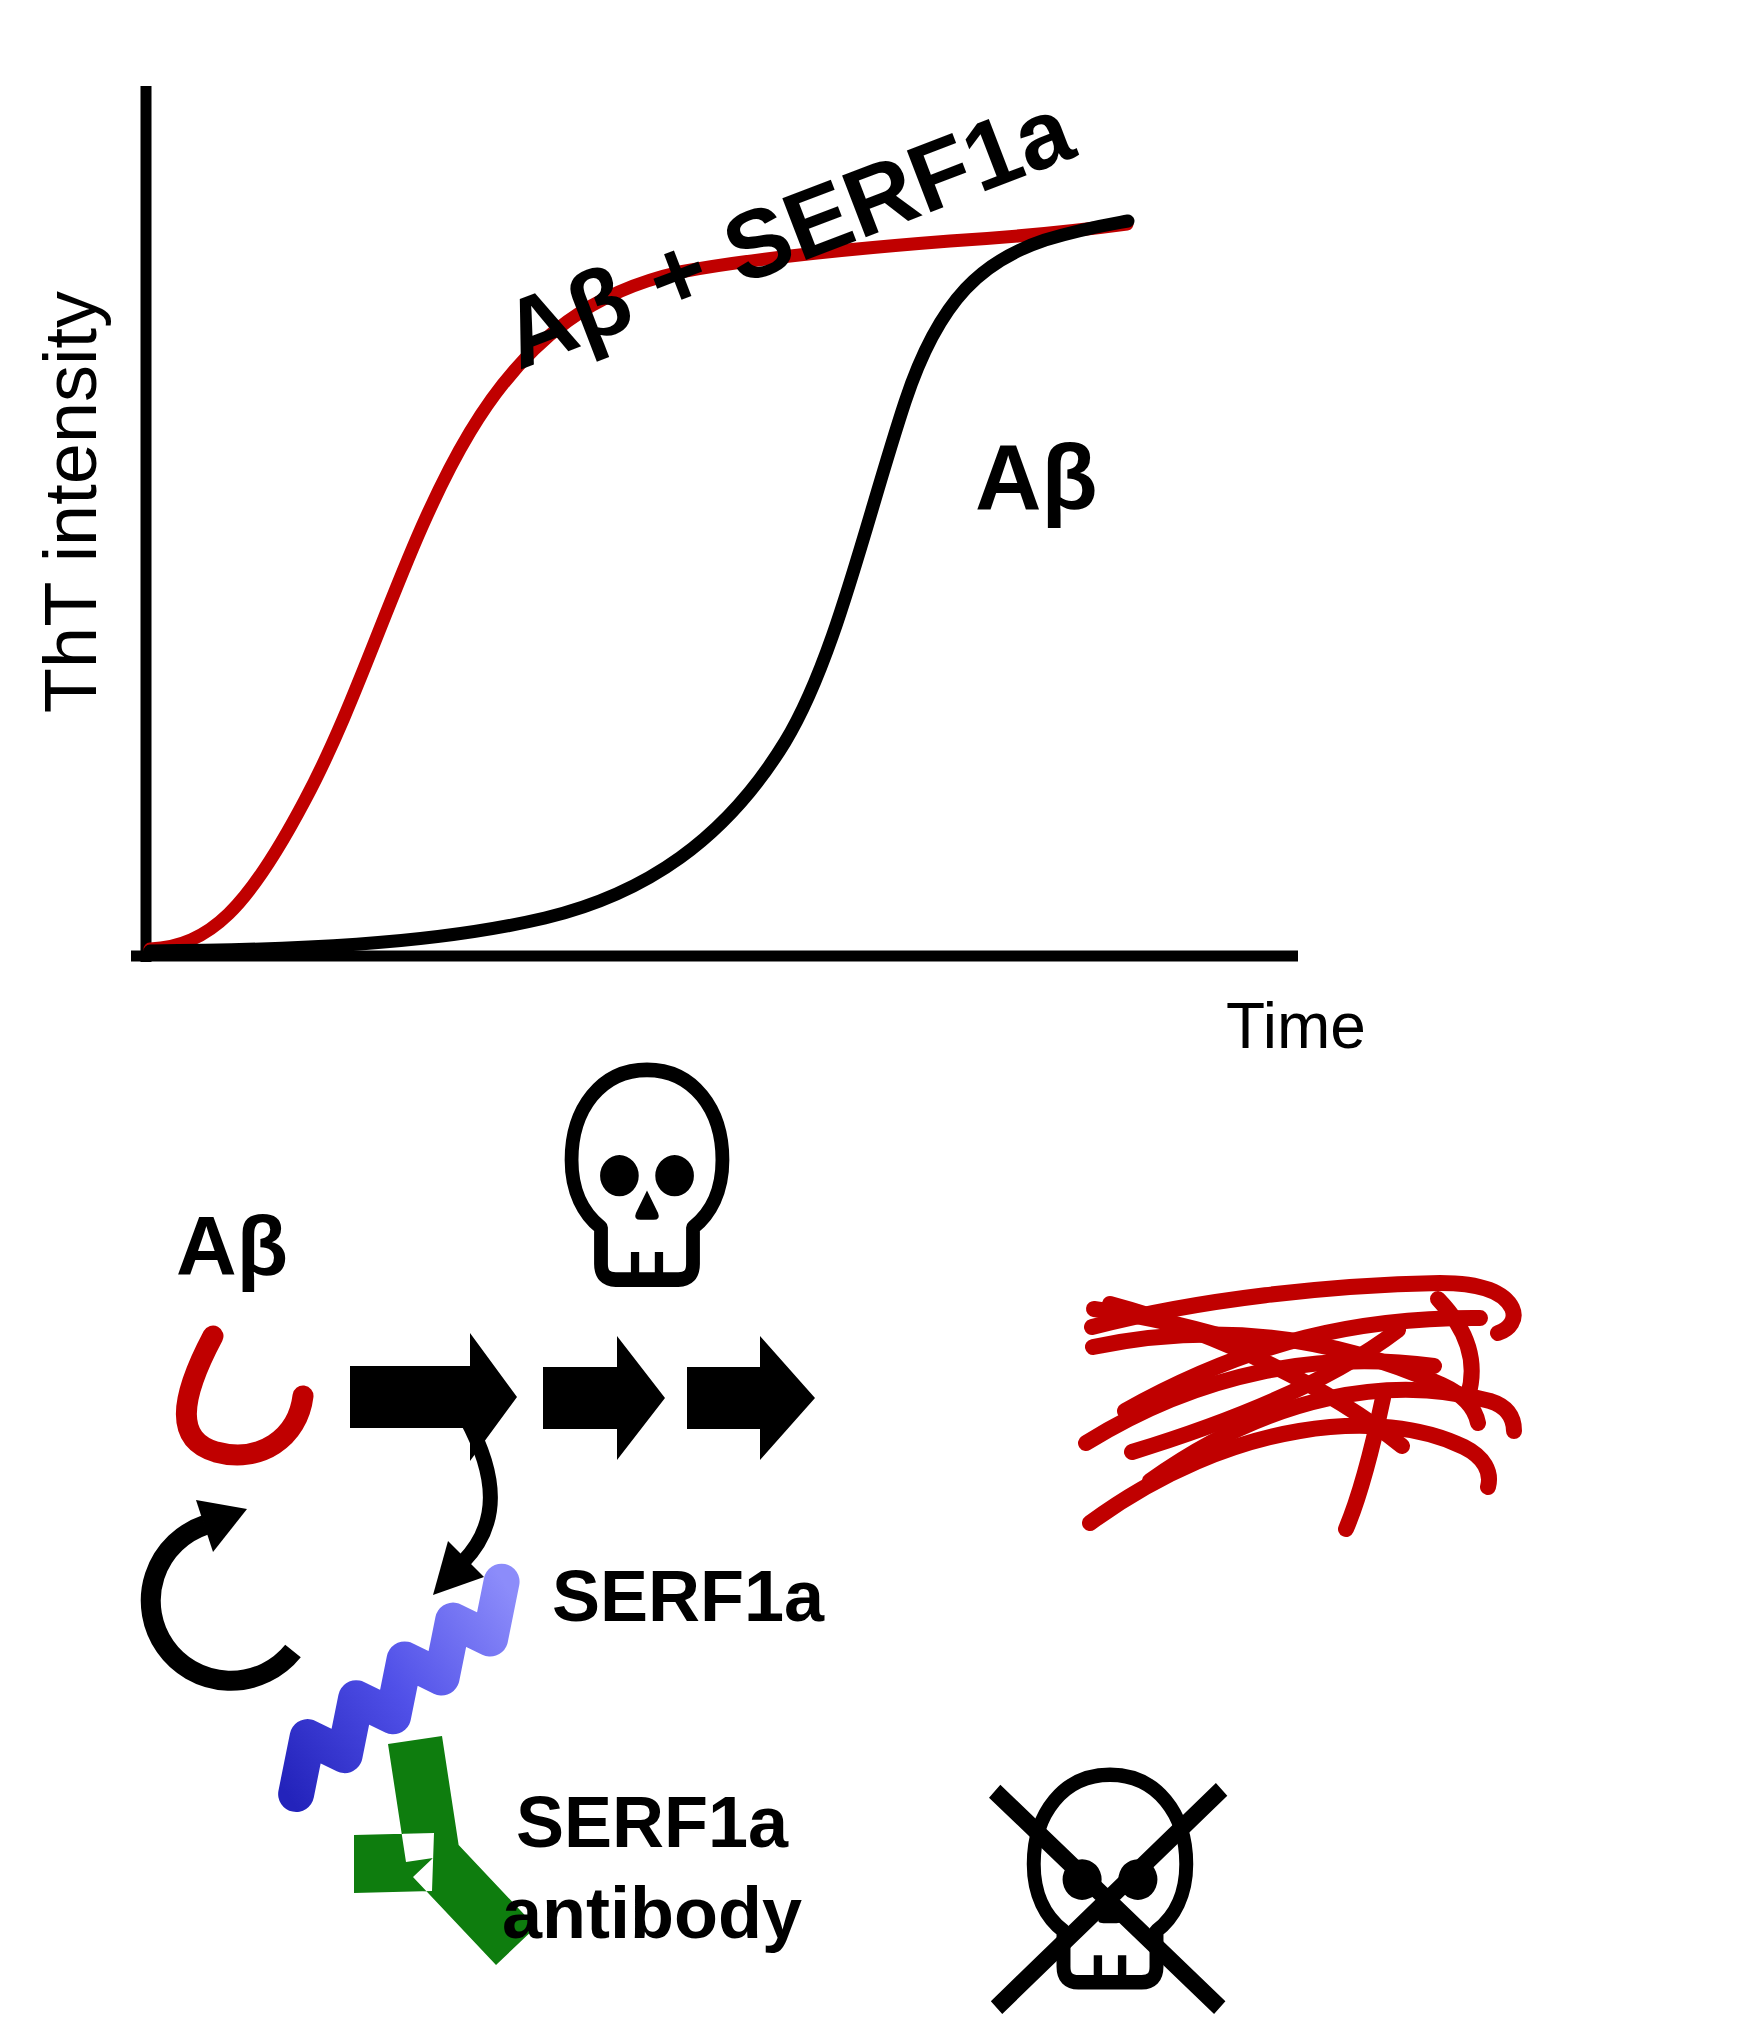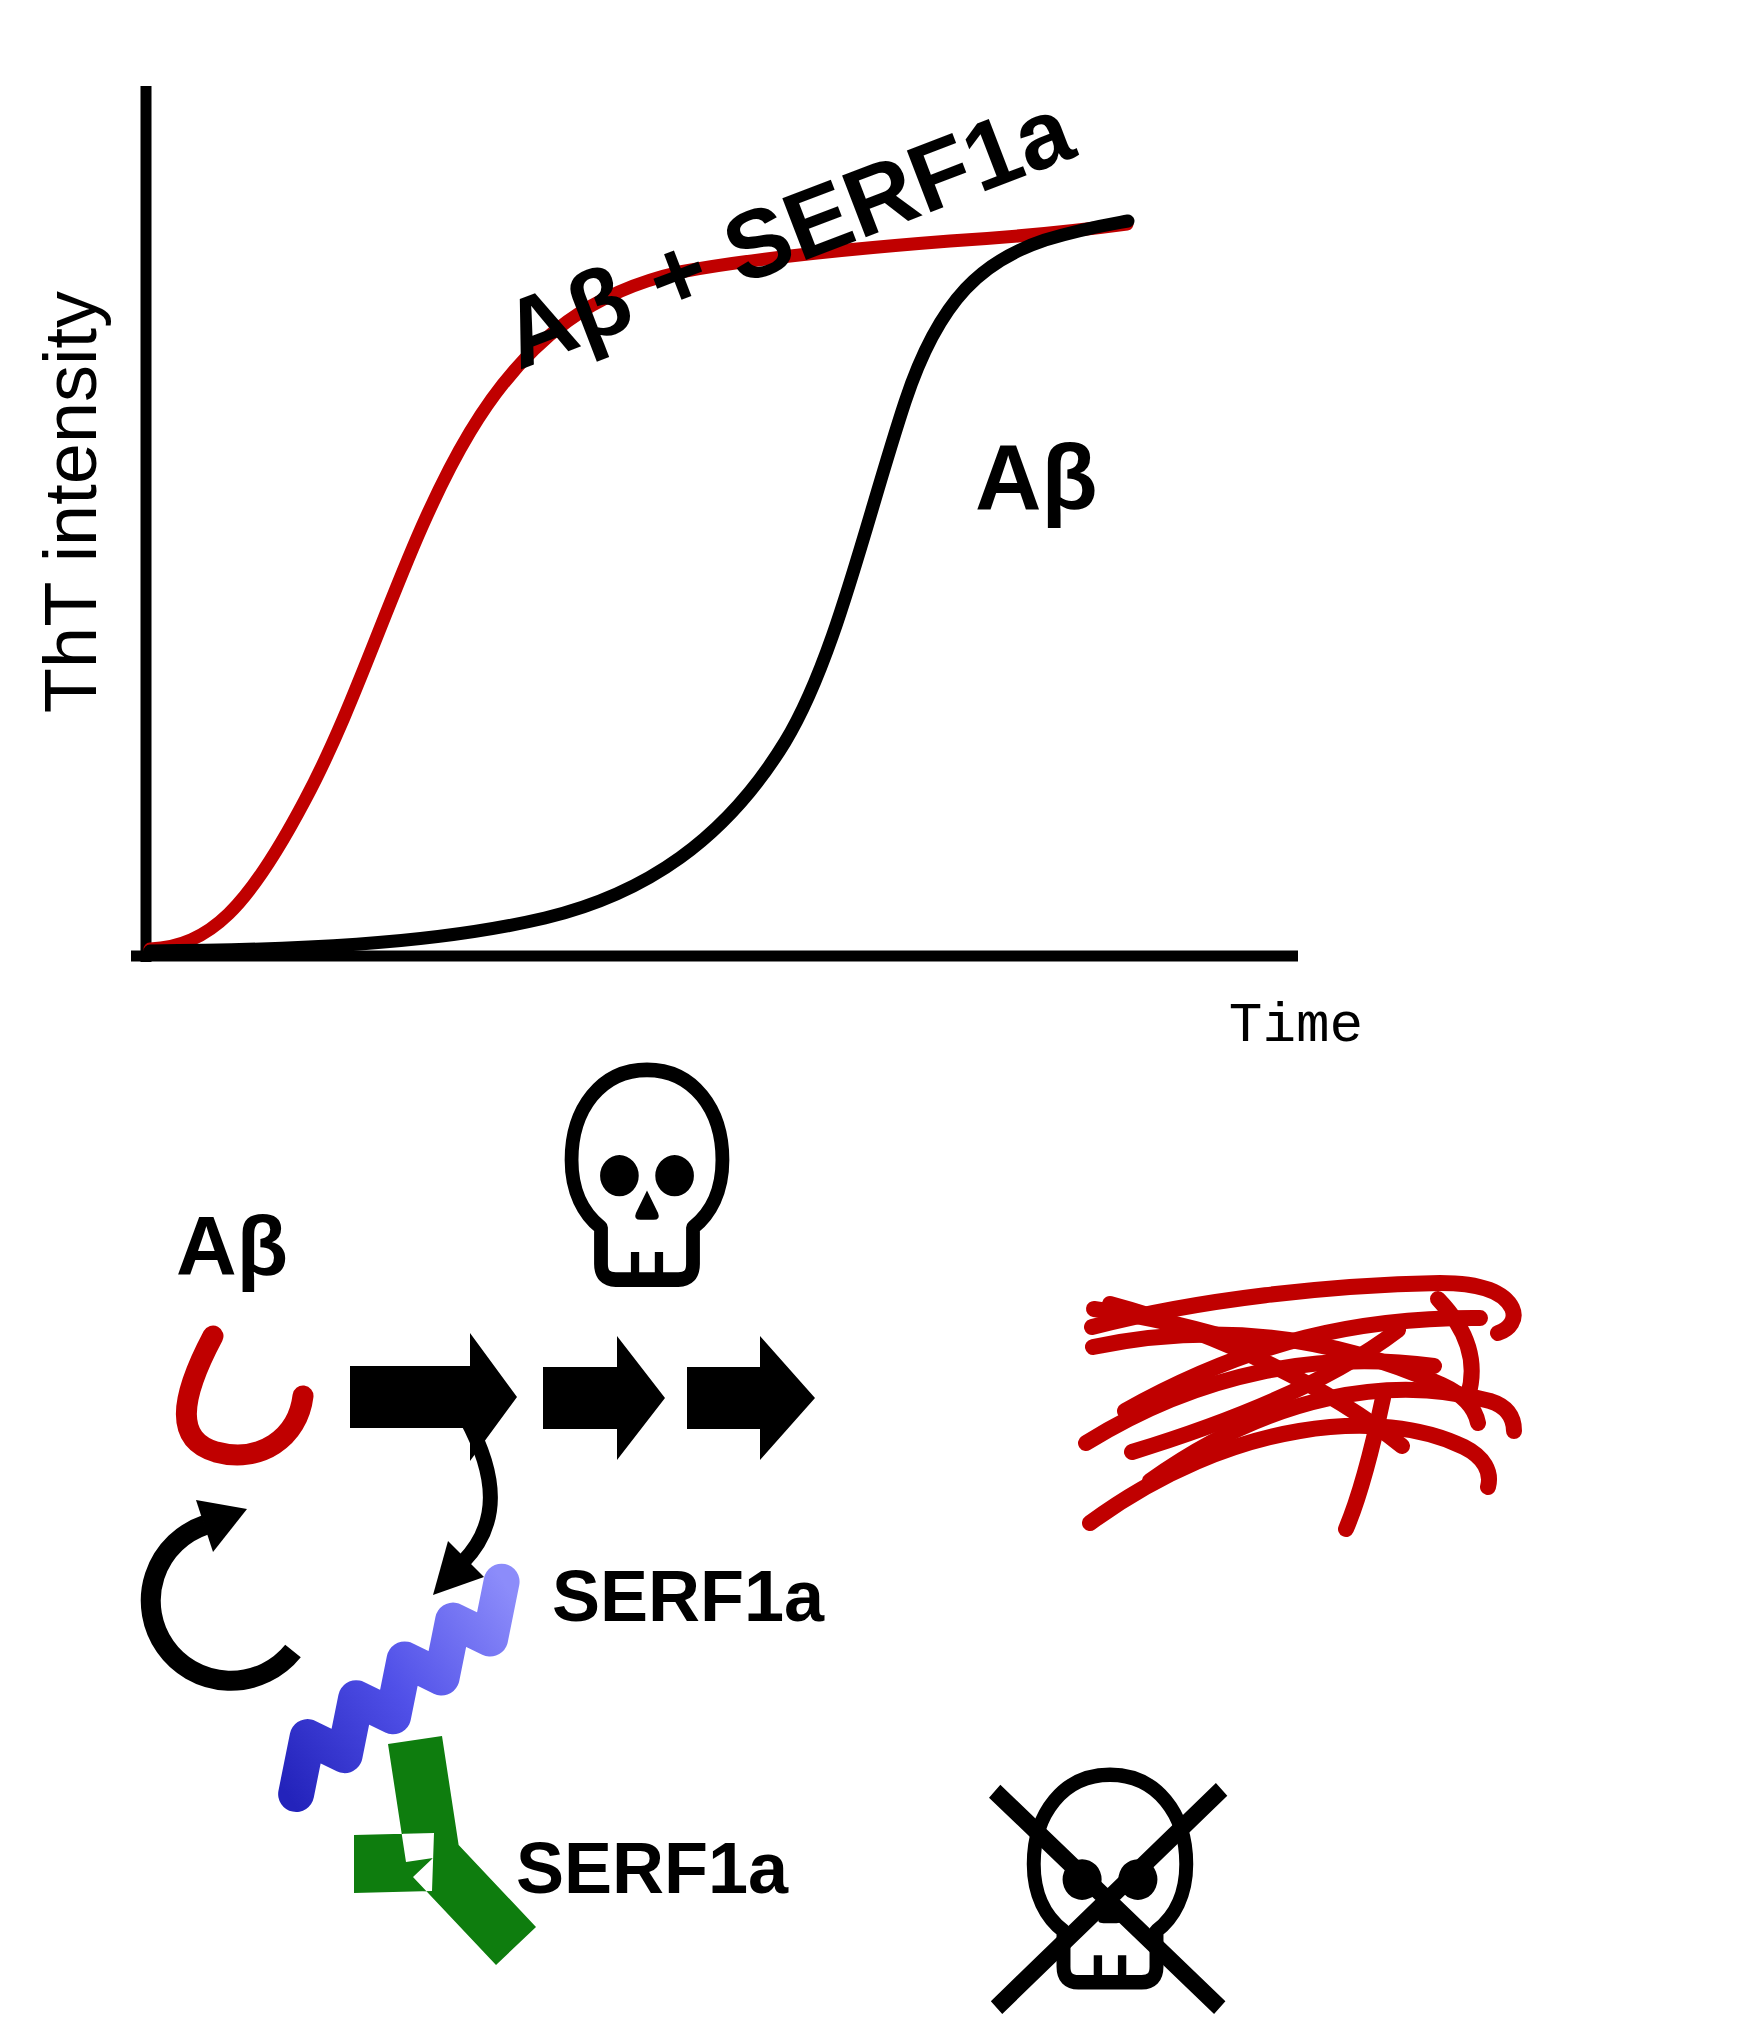--- a/index.html
+++ b/index.html
@@ -36,21 +36,21 @@
   .bold  { font-weight:700; }
   .lbl-combo {
     left:787px; top:232px; font-size:96px;
     transform:translate(-50%,-50%) rotate(-21deg);
   }
   .lbl-chart-ab { left:975px; top:425px; font-size:92px; }
   .lbl-y {
     left:70px; top:502px; font-size:74px;
     transform:translate(-50%,-50%) rotate(-90deg);
   }
-  .lbl-x { left:1296px; top:1026px; font-size:56px; transform:translate(-50%,-50%);font-family:Liberation Mono, monospace; }
+  .lbl-x { left:1296px; top:1026px; font-size:64px; transform:translate(-50%,-50%); }
   .lbl-schem-ab { left:176px; top:1198px; font-size:84px; }
   .lbl-serf { left:688px; top:1596px; font-size:72px; transform:translate(-50%,-50%); }
   .lbl-antibody {
     left:652px; top:1868px; font-size:72px; line-height:1.26;
     transform:translate(-50%,-50%); text-align:center;
   }
 </style>
 </head>
 <body>
 
@@ -125,15 +125,16 @@
   </svg>
 
   <div class="label bold lbl-combo">Aβ + SERF1a</div>
   <div class="label bold lbl-chart-ab">Aβ</div>
   <div class="label lbl-y">ThT intensity</div>
   <div class="label lbl-x">Time</div>
   <div class="label bold lbl-schem-ab">Aβ</div>
   <div class="label bold lbl-serf">SERF1a</div>
   <div class="label bold lbl-antibody">
     <div>SERF1a</div>
+    <div>antibody</div>
   </div>
 
 </div>
 
 </body></html>

